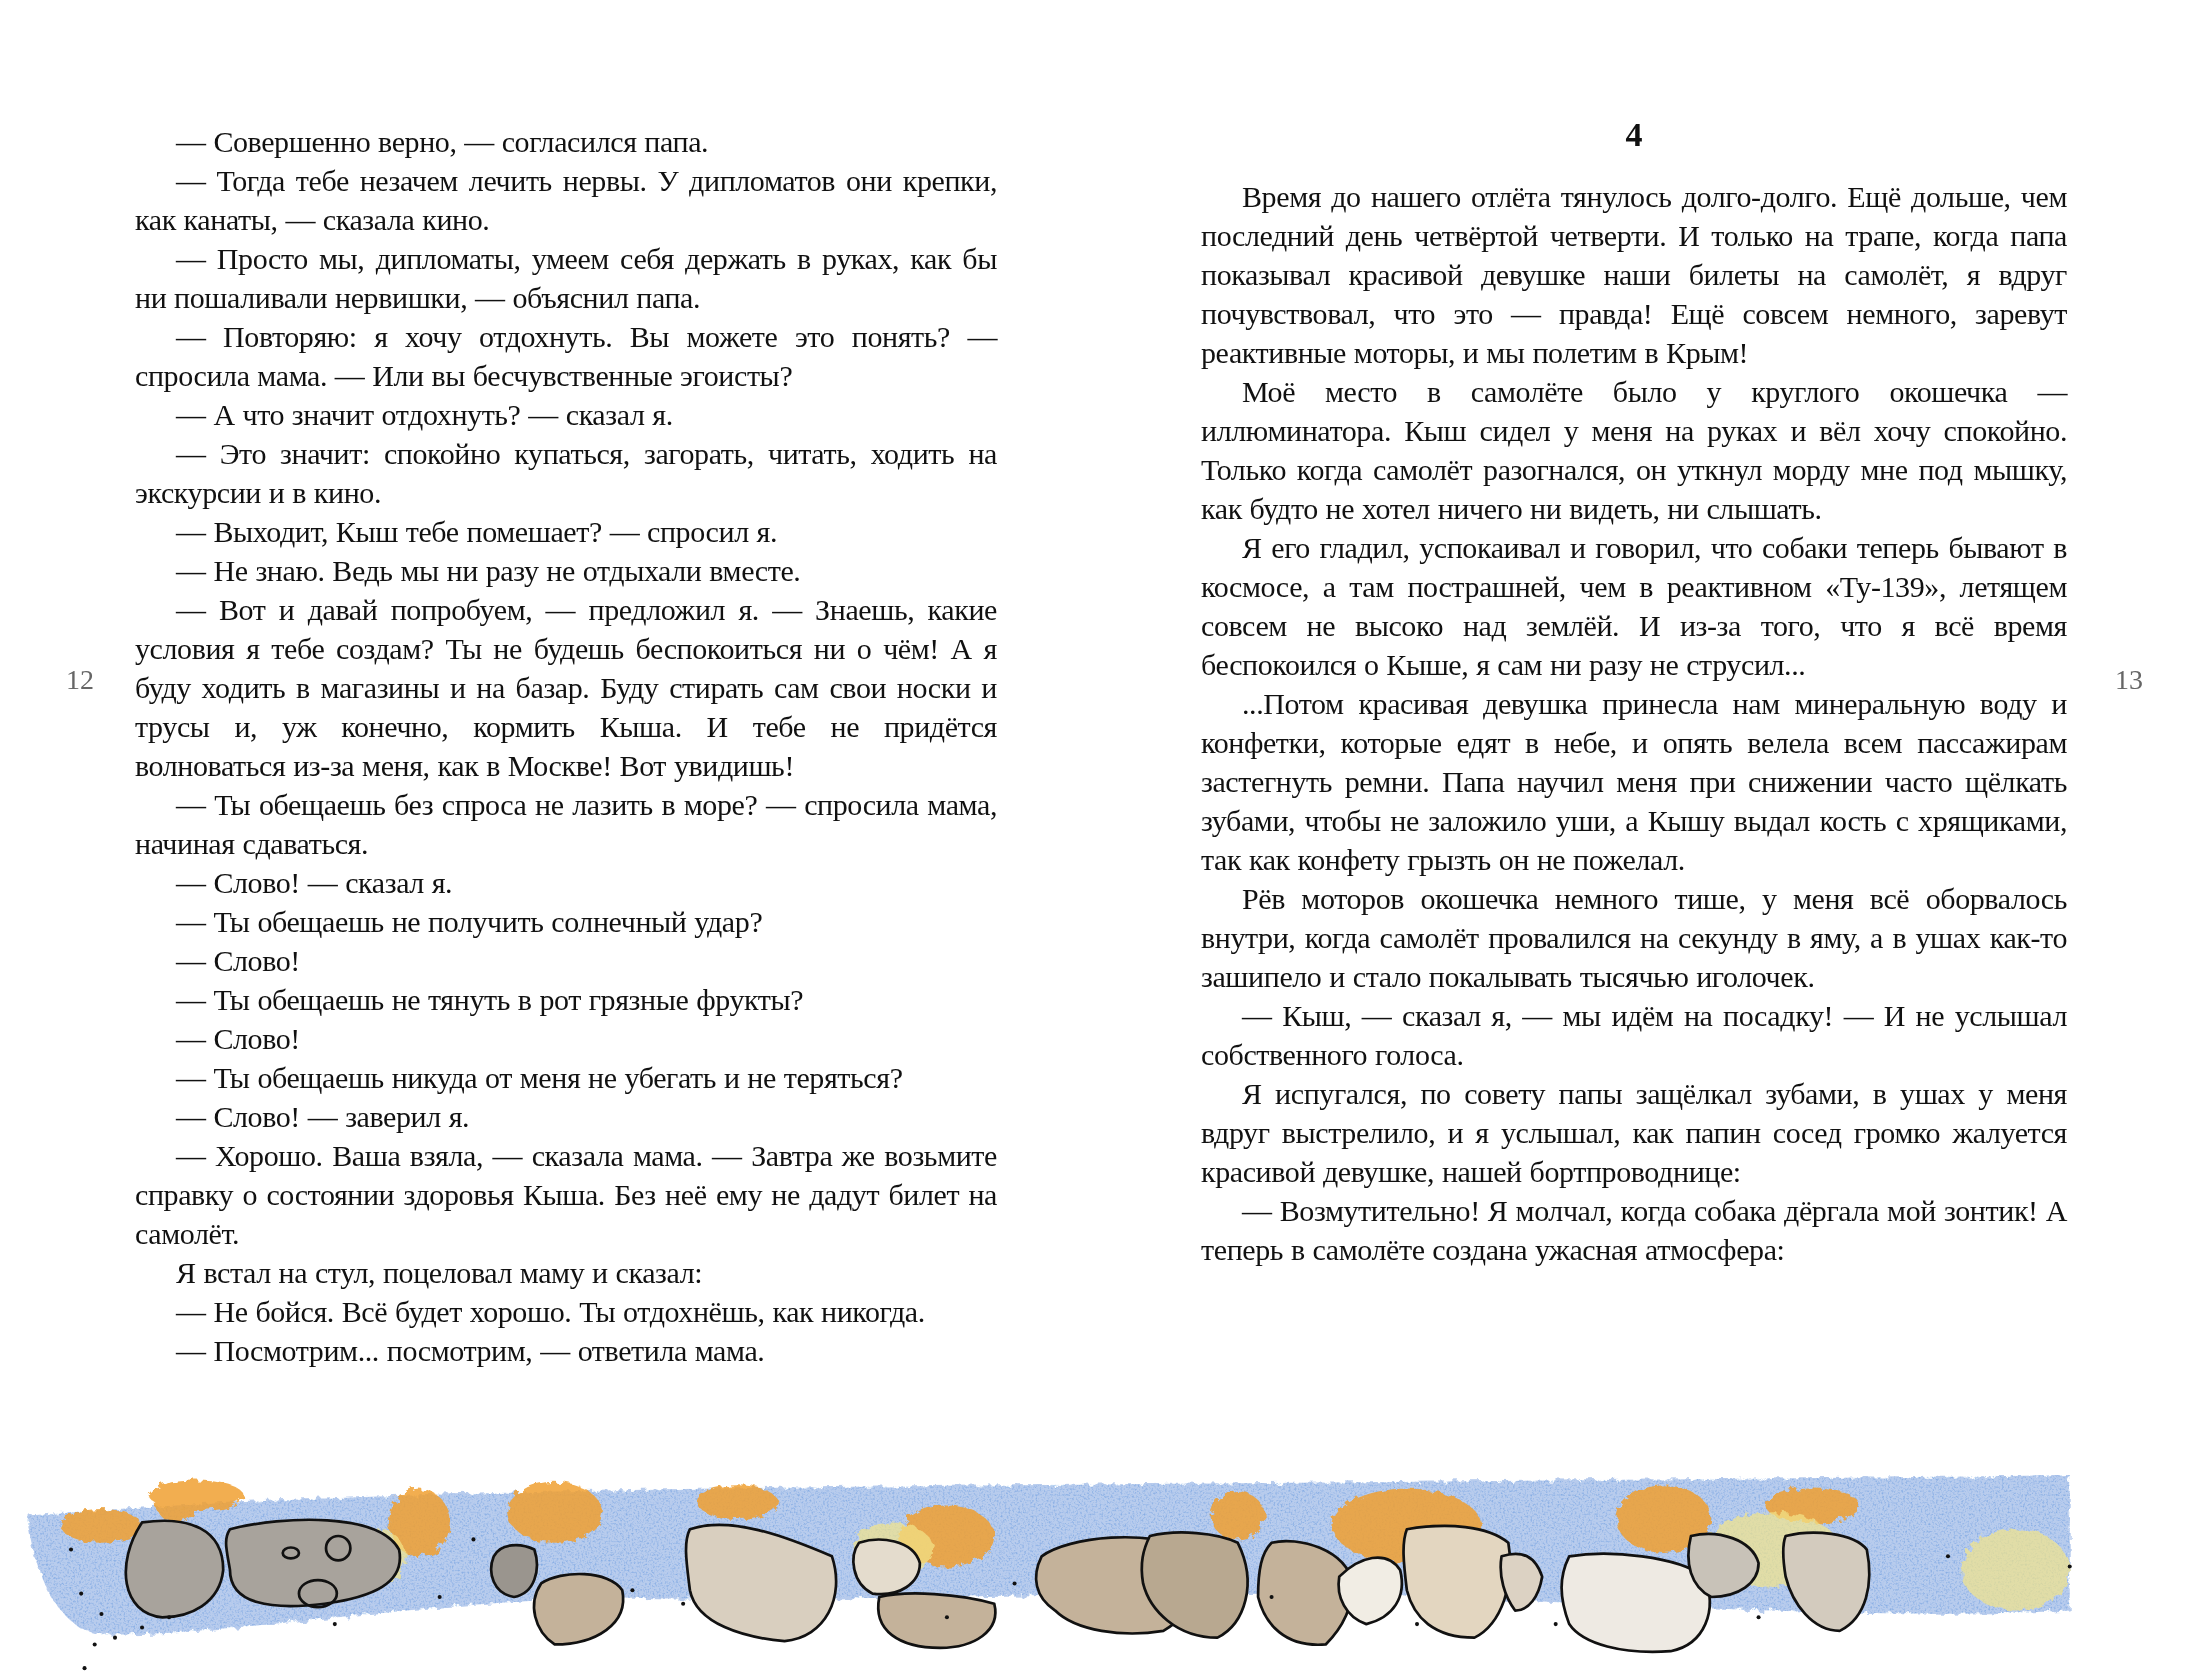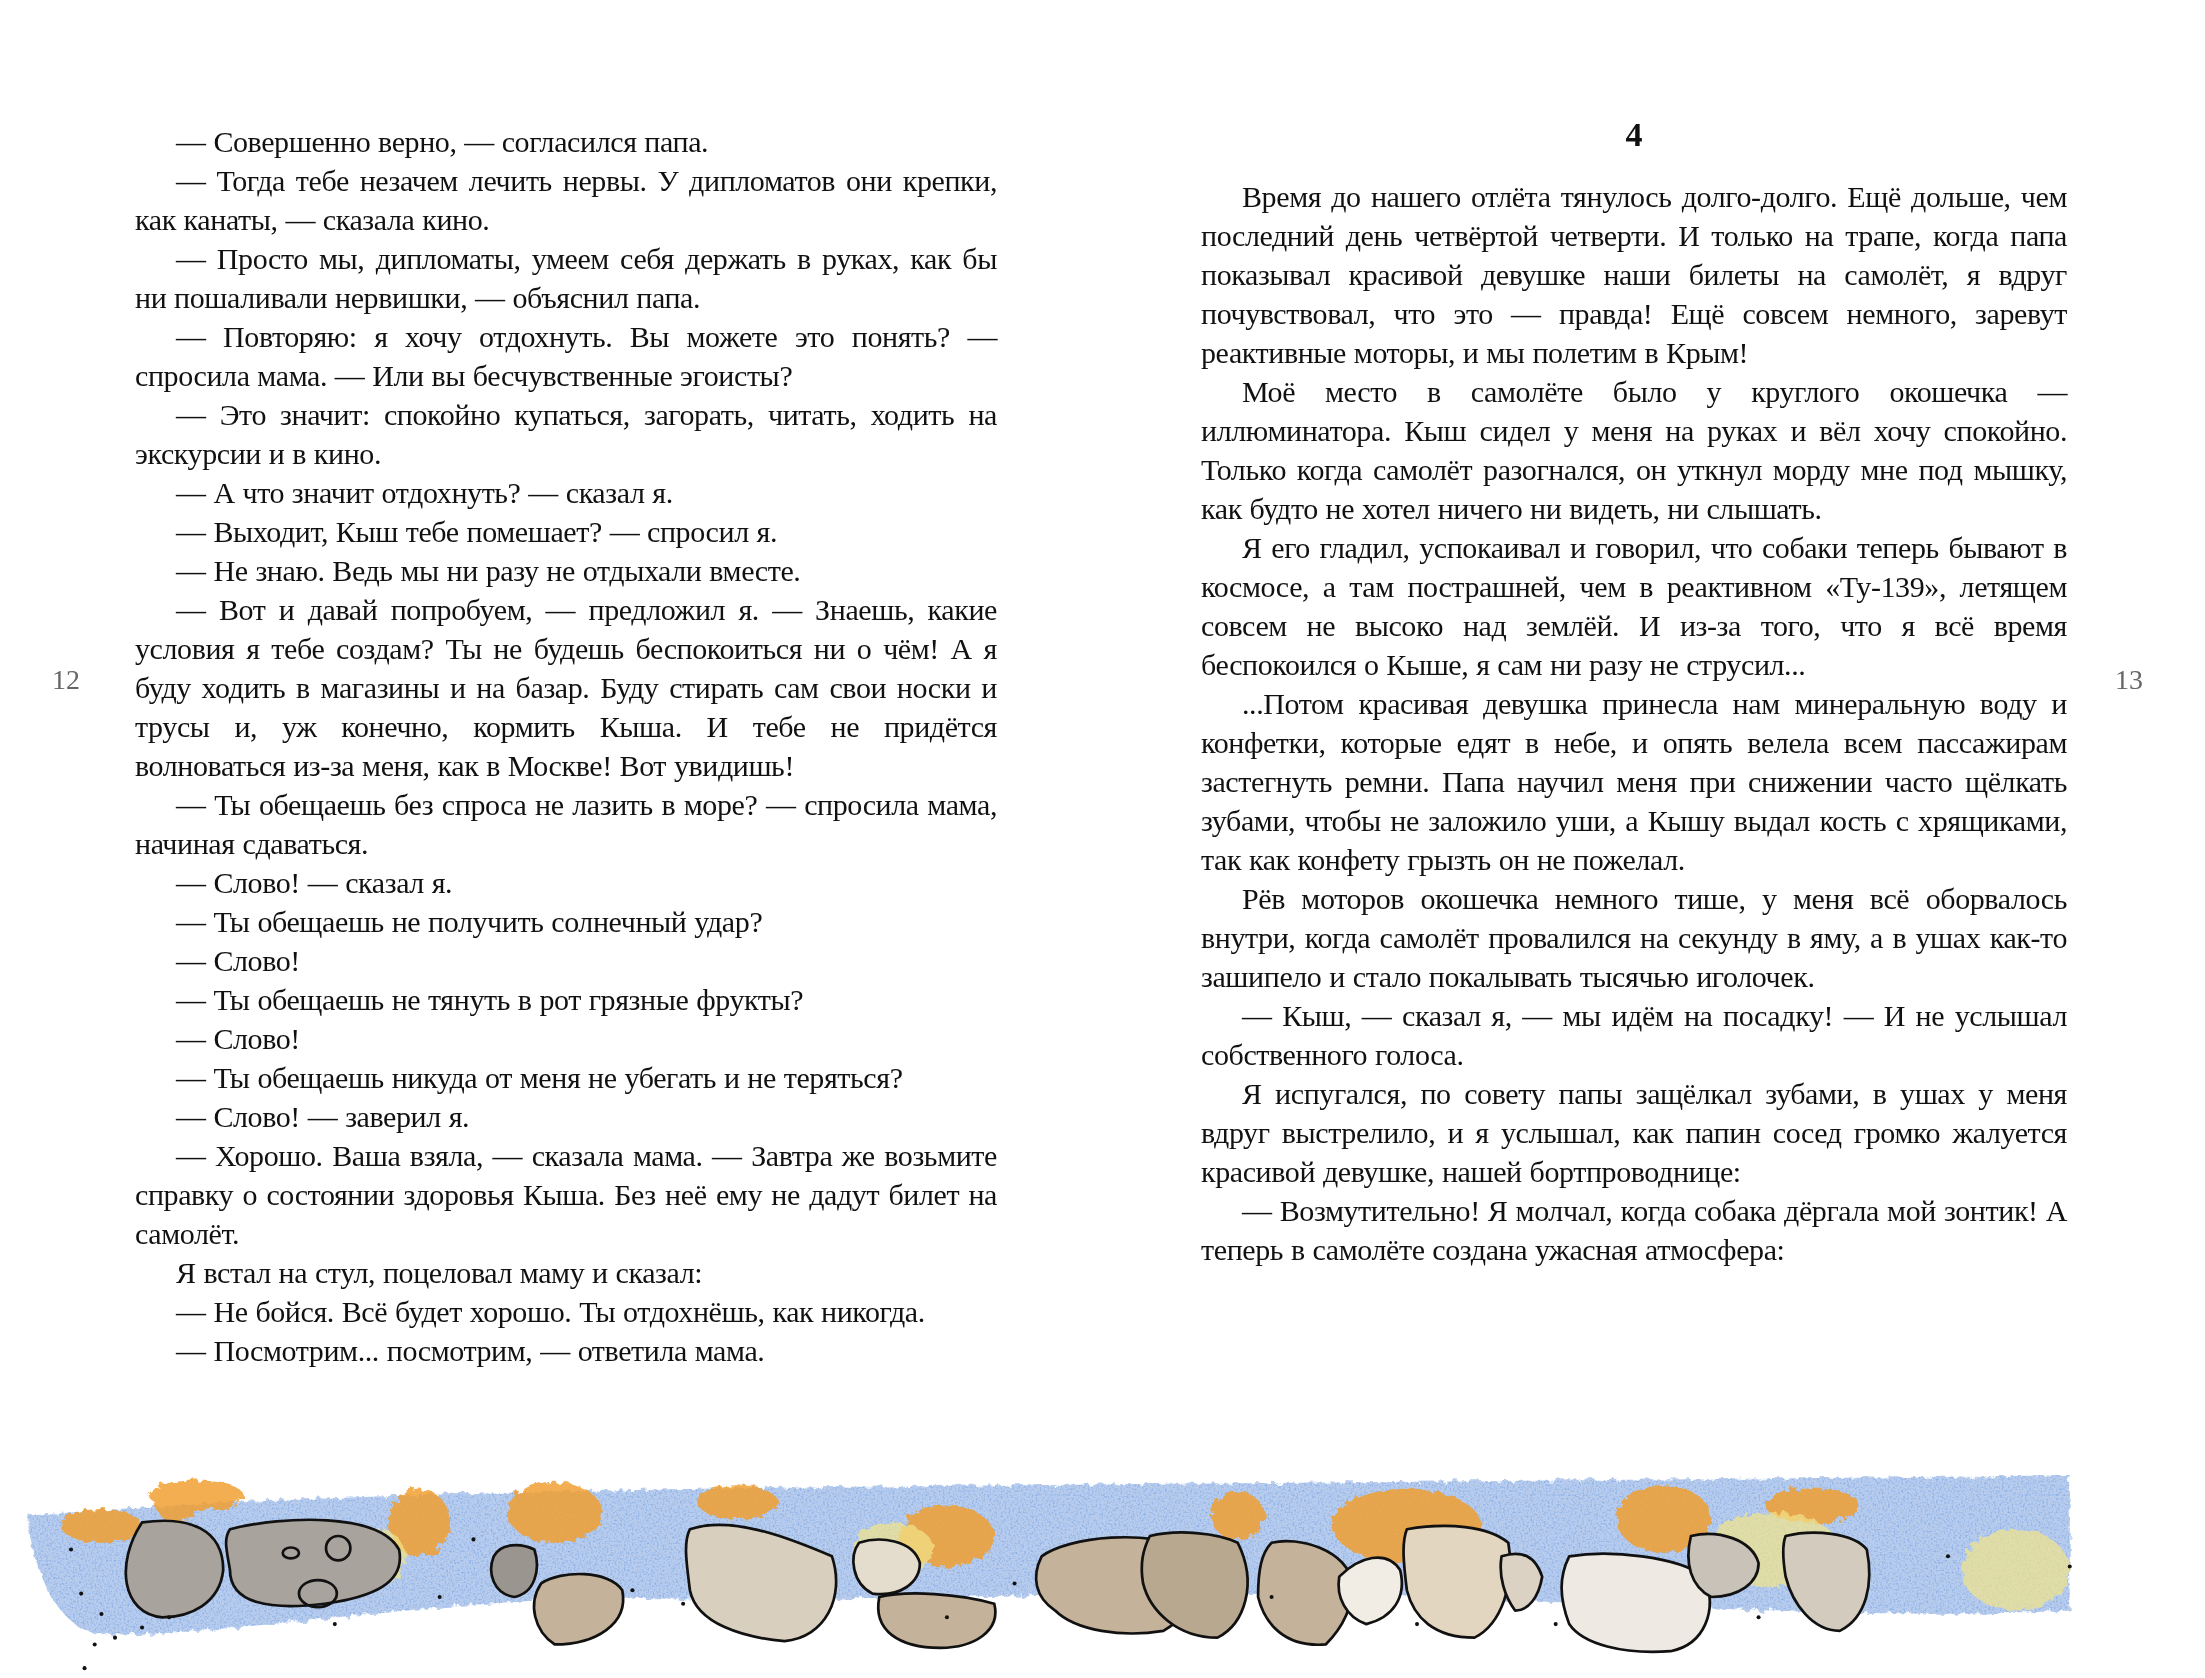--- a/index.html
+++ b/index.html
@@ -60,42 +60,42 @@
       line-height: 41px;
     }
 
     .folio {
       position: absolute;
       top: 663px;
       font-size: 28px;
       color: #666666;
       line-height: 34px;
     }
-    .page-left .folio { left: 52px; }
+    .page-left .folio { left: 66px; }
     .page-right .folio { left: 1012px; }
 
     .illustration {
       position: absolute;
       left: 0;
       top: 1475px;
       width: 2205px;
       height: 204px;
     }
   </style>
 </head>
 <body>
 
 <div class="page page-left">
   <div class="column">
     <p class="para">— Совершенно верно, — согласился папа.</p>
     <p class="para">— Тогда тебе незачем лечить нервы. У дипломатов они крепки, как канаты, — сказала кино.</p>
     <p class="para">— Просто мы, дипломаты, умеем себя держать в руках, как бы ни пошаливали нервишки, — объяснил папа.</p>
     <p class="para">— Повторяю: я хочу отдохнуть. Вы можете это понять? — спросила мама. — Или вы бесчувственные эгоисты?</p>
+    <p class="para">— А что значит отдохнуть? — сказал я.</p>
     <p class="para">— Это значит: спокойно купаться, загорать, читать, ходить на экскурсии и в кино.</p>
-    <p class="para">— А что значит отдохнуть? — сказал я.</p>
     <p class="para">— Выходит, Кыш тебе помешает? — спросил я.</p>
     <p class="para">— Не знаю. Ведь мы ни разу не отдыхали вместе.</p>
     <p class="para">— Вот и давай попробуем, — предложил я. — Знаешь, какие условия я тебе создам? Ты не будешь беспокоиться ни о чём! А я буду ходить в магазины и на базар. Буду стирать сам свои носки и трусы и, уж конечно, кормить Кыша. И тебе не придётся волноваться из-за меня, как в Москве! Вот увидишь!</p>
     <p class="para">— Ты обещаешь без спроса не лазить в море? — спросила мама, начиная сдаваться.</p>
     <p class="para">— Слово! — сказал я.</p>
     <p class="para">— Ты обещаешь не получить солнечный удар?</p>
     <p class="para">— Слово!</p>
     <p class="para">— Ты обещаешь не тянуть в рот грязные фрукты?</p>
     <p class="para">— Слово!</p>
     <p class="para">— Ты обещаешь никуда от меня не убегать и не теряться?</p>

